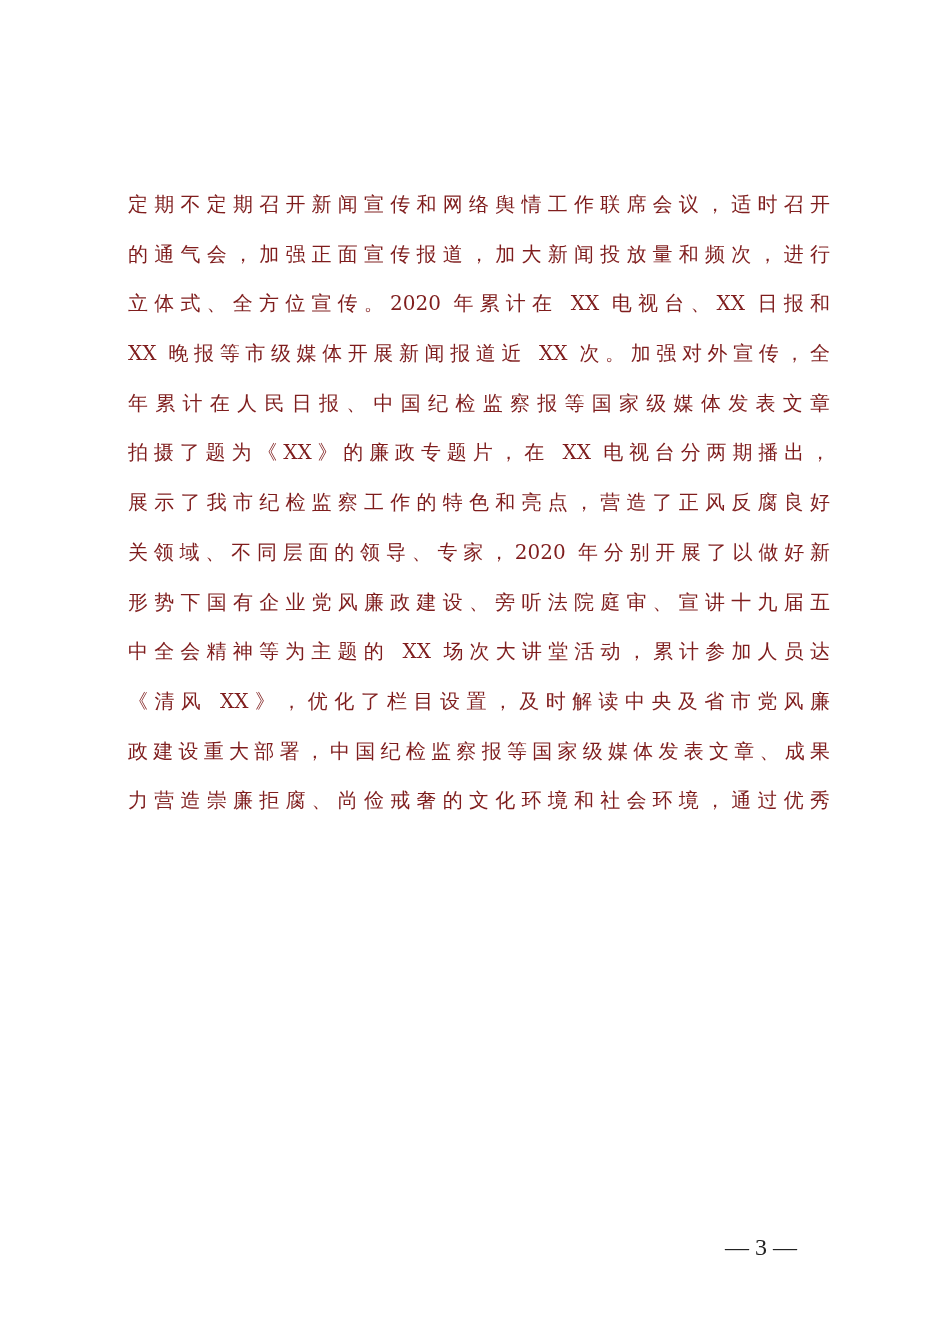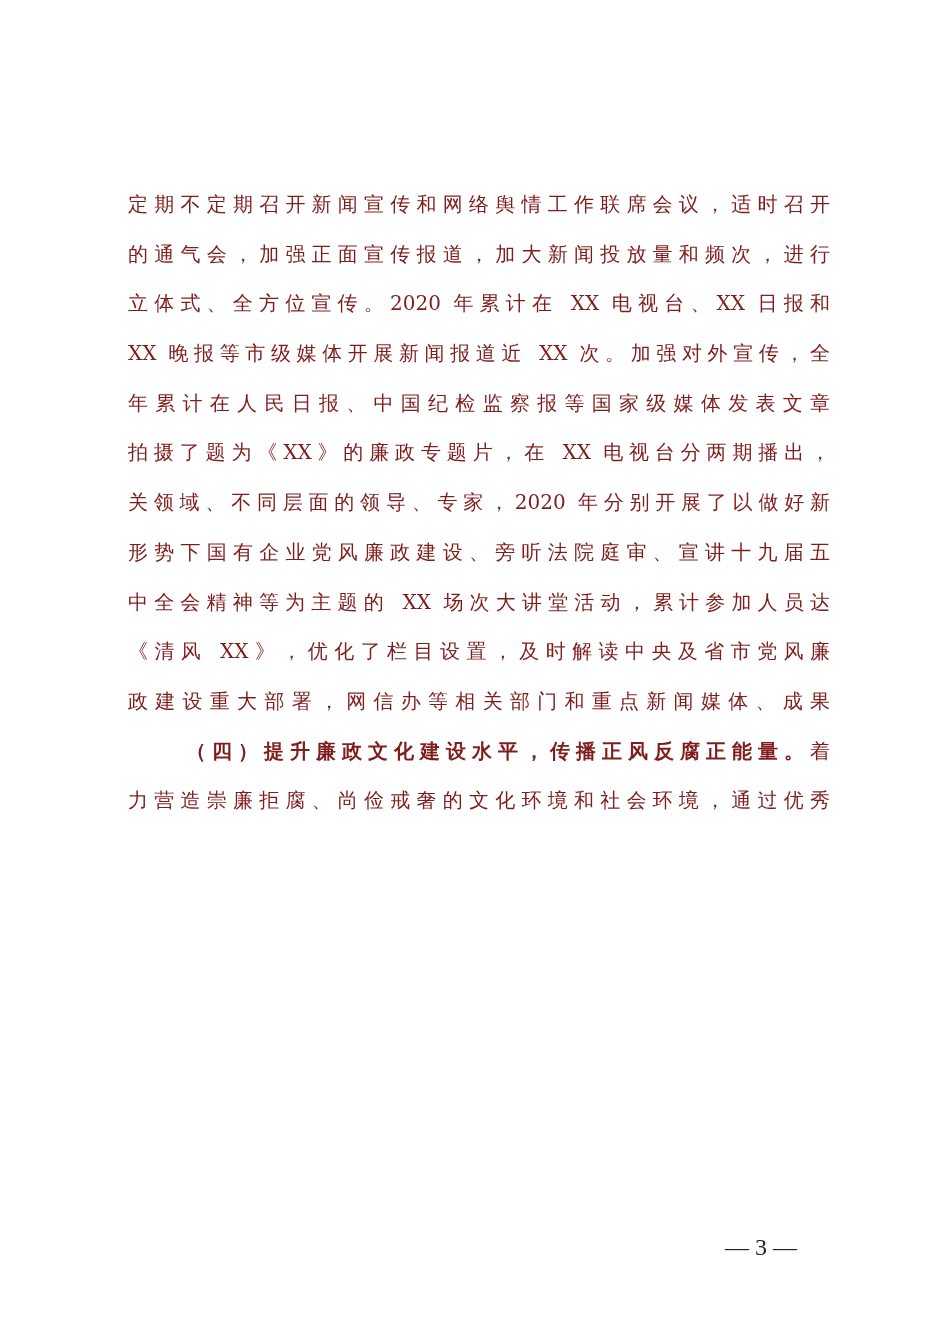--- a/index.html
+++ b/index.html
@@ -45,25 +45,25 @@
 <body>
 
 <div class="page">
   <div class="para">
     <span class="line">定期不定期召开新闻宣传和网络舆情工作联席会议，适时召开</span>
     <span class="line">的通气会，加强正面宣传报道，加大新闻投放量和频次，进行</span>
     <span class="line">立体式、全方位宣传。2020 年累计在 XX 电视台、XX 日报和</span>
     <span class="line">XX 晚报等市级媒体开展新闻报道近 XX 次。加强对外宣传，全</span>
     <span class="line">年累计在人民日报、中国纪检监察报等国家级媒体发表文章</span>
     <span class="line">拍摄了题为《XX》的廉政专题片，在 XX 电视台分两期播出，</span>
+    <span class="line">展示了我市纪检监察工作的特色和亮点，营造了正风反腐良好</span>
     <span class="line">关领域、不同层面的领导、专家，2020 年分别开展了以做好新</span>
     <span class="line">形势下国有企业党风廉政建设、旁听法院庭审、宣讲十九届五</span>
     <span class="line">中全会精神等为主题的 XX 场次大讲堂活动，累计参加人员达</span>
     <span class="line">《清风 XX》，优化了栏目设置，及时解读中央及省市党风廉</span>
-    <span class="line">政建设重大部署，网信办等相关部门和重点新闻媒体、成果</span>
+    <span class="line">政建设重大部署，中国纪检监察报等国家级媒体发表文章、成果</span>
   </div>
   <div class="para">
-    <span class="line indent"><span class="bold">（四）提升廉政文化建设水平，传播正风反腐正能量。</span><span>着</span></span>
     <span class="line">力营造崇廉拒腐、尚俭戒奢的文化环境和社会环境，通过优秀</span>
   </div>
 </div>
 
 <div class="page-number">— 3 —</div>
 
 </body></html>

